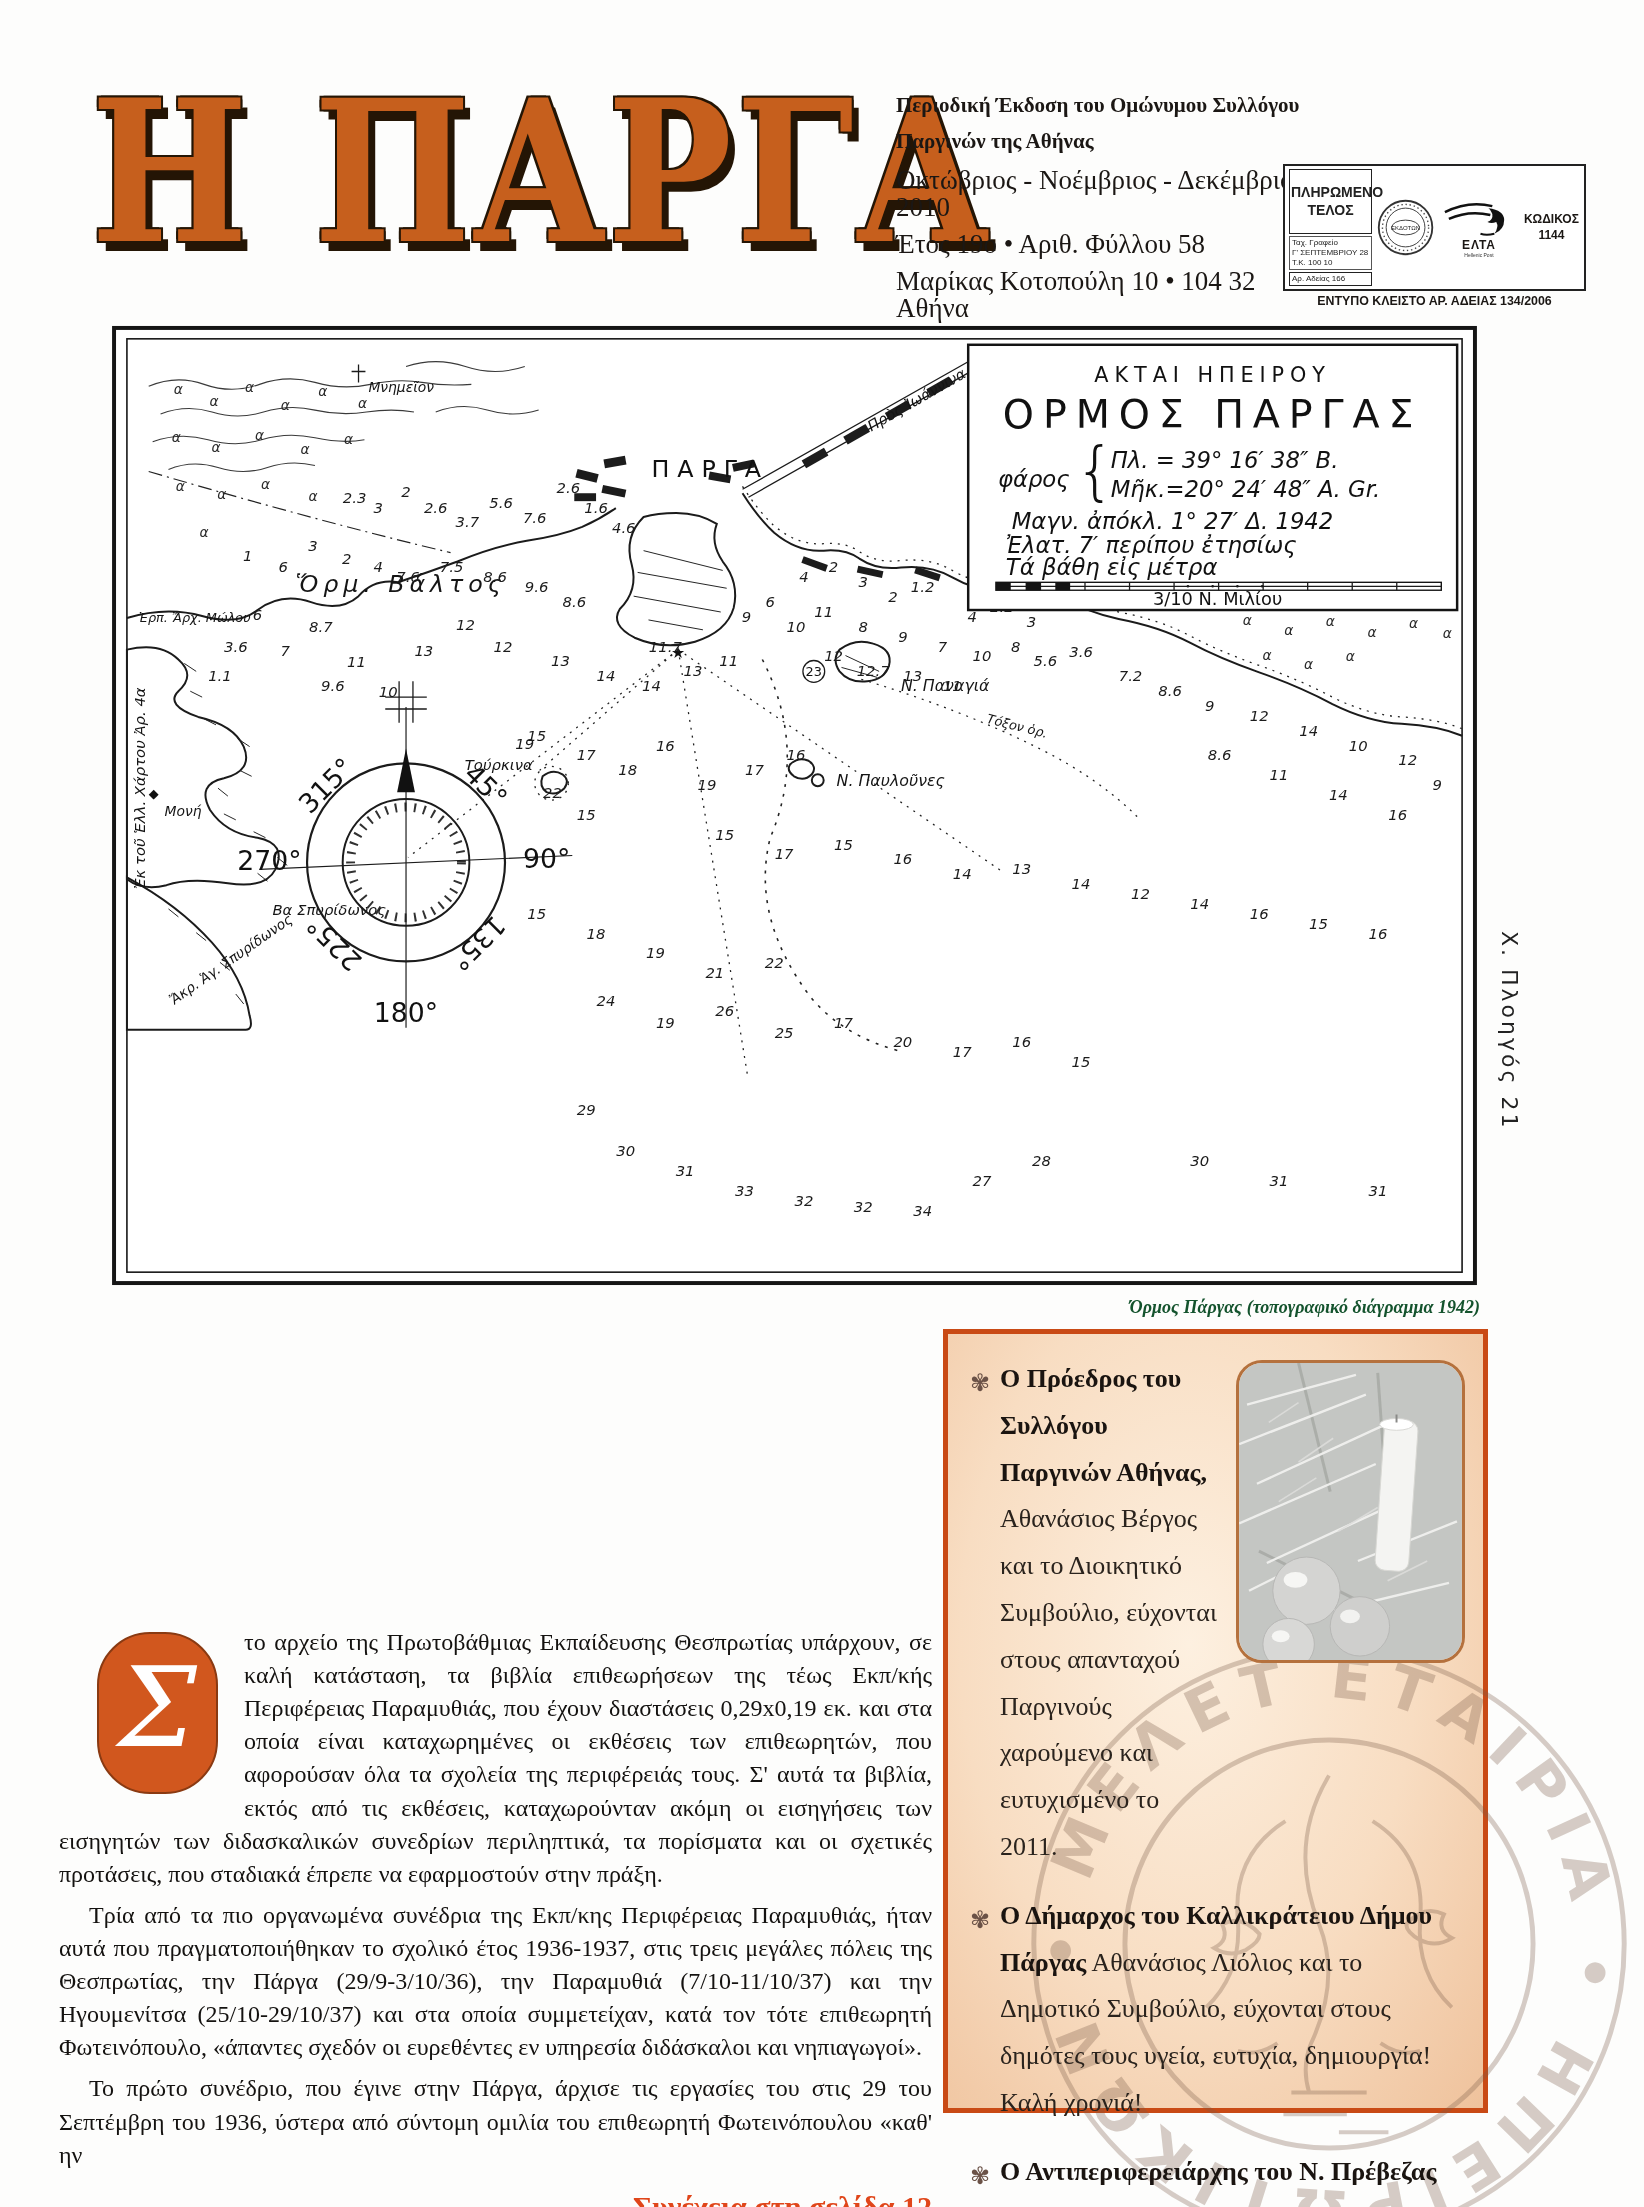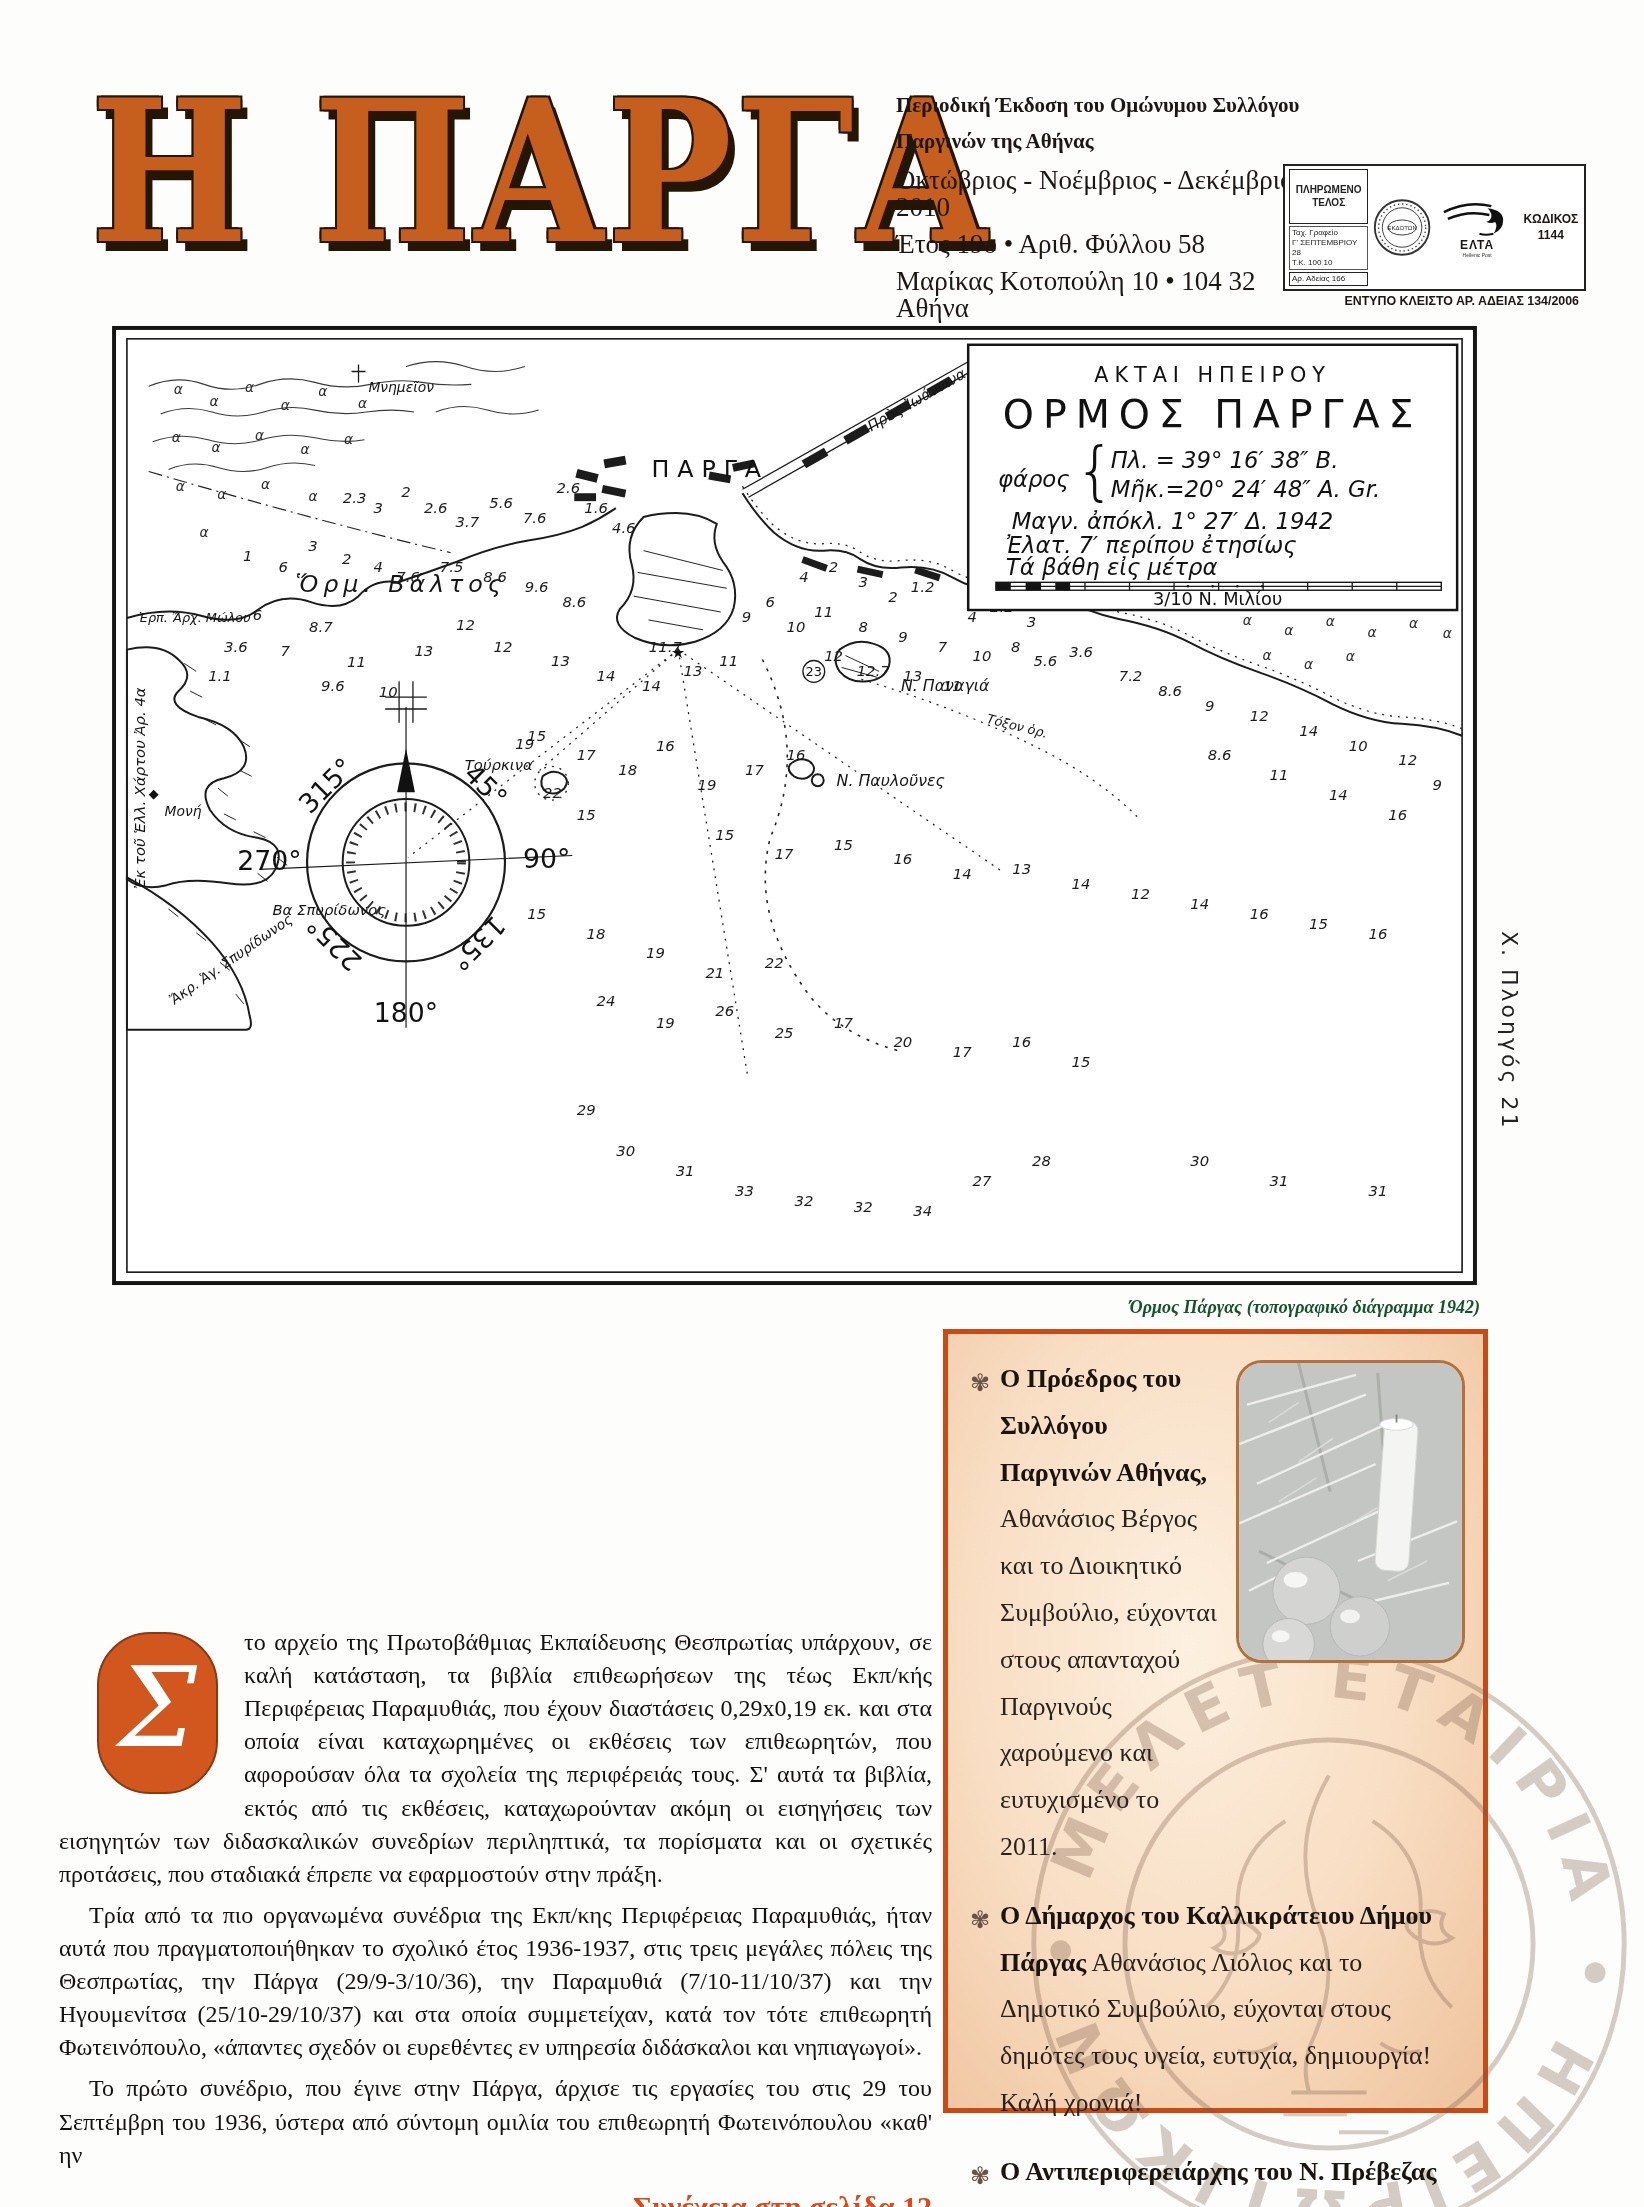--- a/index.html
+++ b/index.html
@@ -10,25 +10,25 @@
   .paper-title{position:absolute;left:91px;top:57px;width:792px;font-family:"DejaVu Serif",serif;font-weight:bold;
     font-size:166px;letter-spacing:4px;color:#c65f1d;transform:scaleY(1.18);transform-origin:top left;white-space:nowrap;
     text-shadow:7px 8px 0 #241505,2px 2px 0 #241505,-2px -2px 0 #241505,2px -2px 0 #241505,-2px 2px 0 #241505;}
   .mast-info{position:absolute;left:896px;top:95px;width:416px;line-height:1.0;}
   .mast-info .b{font-weight:bold;font-size:21px;margin-bottom:15px;}
   .mast-info .r{font-size:27px;margin-bottom:10px;}
   .postal-box{position:absolute;left:1283px;top:164px;width:299px;height:123px;border:2px solid #222;background:#fff;
     font-family:"Liberation Sans",sans-serif;display:flex;flex-direction:column;}
   .postal-top{flex:1;display:flex;align-items:center;padding:3px 4px;gap:4px;}
   .postal-left{width:83px;font-size:8px;line-height:1.25;color:#222;}
-  .paid-box{border:1px solid #222;text-align:center;font-weight:bold;font-size:10px;padding:14px 1px;margin-bottom:2px;}
+  .paid-box{border:1px solid #222;text-align:center;font-weight:bold;font-size:14px;padding:14px 1px;margin-bottom:2px;}
   .office-lines{padding:1px 2px;border:1px solid #555;margin-bottom:2px;}
   .license-box{border:1px solid #222;padding:1px 2px;}
   .code-wrap{width:61px;text-align:center;font-weight:bold;font-size:12px;line-height:1.3;}
-  .postal-bottom{border-top:2px solid #222;font-weight:bold;font-size:12.4px;text-align:right;padding:3px 5px;white-space:nowrap;}
+  .postal-bottom{border-top:2px solid #222;font-weight:bold;font-size:12.4px;text-align:center;padding:3px 5px;white-space:nowrap;}
   .elta-wrap{width:85px;text-align:center;}
   .elta-txt{font-weight:bold;font-size:12px;letter-spacing:1px;margin-top:-4px;}
   .elta-sub{font-size:5px;color:#333;}
 
   
   .map-wrap{position:absolute;left:109px;top:323px;width:1371px;height:965px;}
   .map-wrap svg{display:block;width:100%;height:100%;}
   .pilot-ref{position:absolute;left:1497px;top:931px;writing-mode:vertical-rl;font-family:"DejaVu Sans",sans-serif;
     font-size:22px;letter-spacing:3px;color:#222;}
   .map-caption{position:absolute;left:752px;top:1297px;width:728px;text-align:right;font-style:italic;font-weight:bold;

